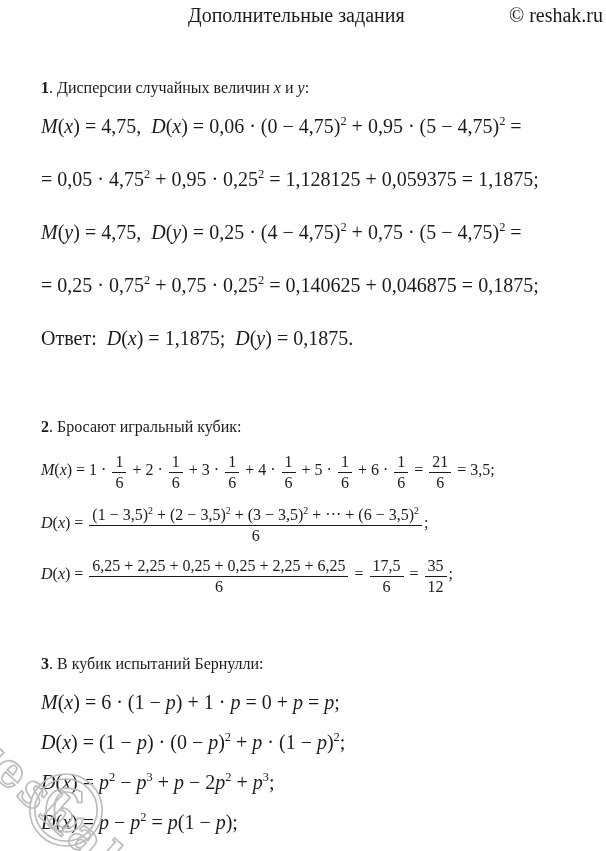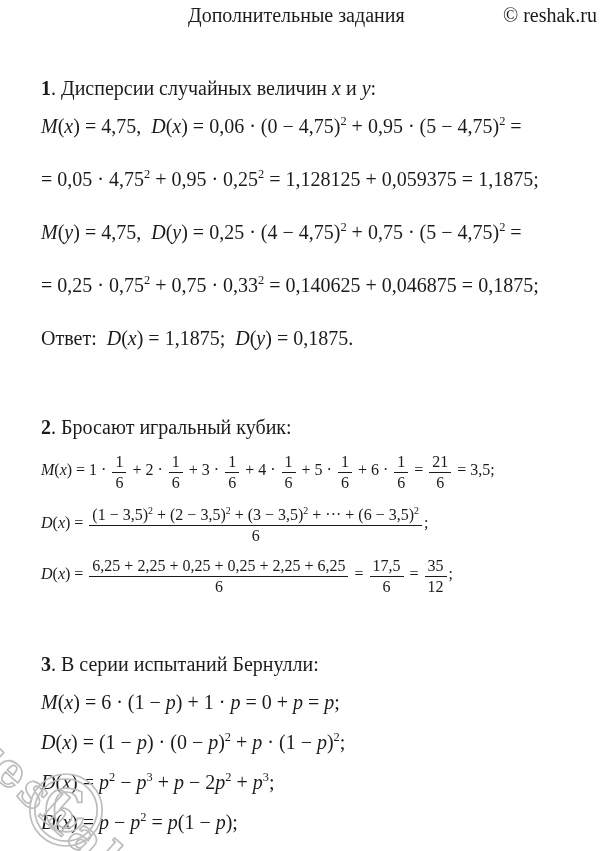--- a/index.html
+++ b/index.html
@@ -15,24 +15,24 @@
     margin:0 auto;
     background:var(--background);
     color:var(--text);
     font-family:"Liberation Serif","DejaVu Serif",serif;
     overflow:hidden;
     padding-left:37px;
   }
   
   .header{position:relative;height:28px;font-size:20px;}
   .header-title{position:absolute;left:151px;top:4px;white-space:pre;}
-  .header-copyright{position:absolute;right:9px;top:4px;white-space:pre;}
+  .header-copyright{position:absolute;right:3px;top:4px;white-space:pre;}
   
   .content{padding-left:4px;padding-right:2px;}
-  .stitle{font-size:20px;line-height:26px;white-space:pre;}
+  .stitle{font-size:16px;line-height:26px;white-space:pre;}
   .fline{font-size:20px;line-height:37px;white-space:pre;}
   .frline{font-size:16px;line-height:1.2;white-space:pre;}
   .bd{font-weight:700;}
   .it{font-style:italic;}
   .sup{font-size:0.62em;vertical-align:0.62em;line-height:0;}
   .frac{
     display:inline-block;vertical-align:-0.78em;
     text-align:center;line-height:1.12;margin:0 2px;
   }
   .frac .num{display:block;padding:0 3px 1px;border-bottom:1.6px solid currentColor;}
@@ -74,33 +74,33 @@
     <span class="header-copyright">© reshak.ru</span>
   </div>
 
   <div class="content">
 
     <section>
       <div class="stitle s1-title"><span class="bd">1</span><span>. Дисперсии случайных величин </span><span class="it">x</span><span> и </span><span class="it">y</span><span>:</span></div>
       <div class="fline s1-l s1-first"><span class="it">M</span><span>(</span><span class="it">x</span><span>) = 4,75,  </span><span class="it">D</span><span>(</span><span class="it">x</span><span>) = 0,06 · (0 − 4,75)</span><span class="sup">2</span><span> + 0,95 · (5 − 4,75)</span><span class="sup">2</span><span> =</span></div>
       <div class="fline s1-l"><span>= 0,05 · 4,75</span><span class="sup">2</span><span> + 0,95 · 0,25</span><span class="sup">2</span><span> = 1,128125 + 0,059375 = 1,1875;</span></div>
       <div class="fline s1-l"><span class="it">M</span><span>(</span><span class="it">y</span><span>) = 4,75,  </span><span class="it">D</span><span>(</span><span class="it">y</span><span>) = 0,25 · (4 − 4,75)</span><span class="sup">2</span><span> + 0,75 · (5 − 4,75)</span><span class="sup">2</span><span> =</span></div>
-      <div class="fline s1-l"><span>= 0,25 · 0,75</span><span class="sup">2</span><span> + 0,75 · 0,33</span><span class="sup">2</span><span> = 0,140625 + 0,046875 = 0,1875;</span></div>
+      <div class="fline s1-l"><span>= 0,25 · 0,75</span><span class="sup">2</span><span> + 0,75 · 0,25</span><span class="sup">2</span><span> = 0,140625 + 0,046875 = 0,1875;</span></div>
       <div class="fline s1-l"><span>Ответ:  </span><span class="it">D</span><span>(</span><span class="it">x</span><span>) = 1,1875;  </span><span class="it">D</span><span>(</span><span class="it">y</span><span>) = 0,1875.</span></div>
     </section>
 
     <section>
       <div class="stitle s2-title"><span class="bd">2</span><span>. Бросают игральный кубик:</span></div>
       <div class="frline s2-l1"><span class="it">M</span><span>(</span><span class="it">x</span><span>) = 1 · </span><span class="frac"><span class="num"><span>1</span></span><span class="den"><span>6</span></span></span><span> + 2 · </span><span class="frac"><span class="num"><span>1</span></span><span class="den"><span>6</span></span></span><span> + 3 · </span><span class="frac"><span class="num"><span>1</span></span><span class="den"><span>6</span></span></span><span> + 4 · </span><span class="frac"><span class="num"><span>1</span></span><span class="den"><span>6</span></span></span><span> + 5 · </span><span class="frac"><span class="num"><span>1</span></span><span class="den"><span>6</span></span></span><span> + 6 · </span><span class="frac"><span class="num"><span>1</span></span><span class="den"><span>6</span></span></span><span> = </span><span class="frac"><span class="num"><span>21</span></span><span class="den"><span>6</span></span></span><span> = 3,5;</span></div>
       <div class="frline s2-l2"><span class="it">D</span><span>(</span><span class="it">x</span><span>) = </span><span class="frac"><span class="num"><span>(1 − 3,5)</span><span class="sup">2</span><span> + (2 − 3,5)</span><span class="sup">2</span><span> + (3 − 3,5)</span><span class="sup">2</span><span> + ··· + (6 − 3,5)</span><span class="sup">2</span></span><span class="den"><span>6</span></span></span><span>;</span></div>
       <div class="frline s2-l3"><span class="it">D</span><span>(</span><span class="it">x</span><span>) = </span><span class="frac"><span class="num"><span>6,25 + 2,25 + 0,25 + 0,25 + 2,25 + 6,25</span></span><span class="den"><span>6</span></span></span><span> = </span><span class="frac"><span class="num"><span>17,5</span></span><span class="den"><span>6</span></span></span><span> = </span><span class="frac"><span class="num"><span>35</span></span><span class="den"><span>12</span></span></span><span>;</span></div>
     </section>
 
     <section>
-      <div class="stitle s3-title"><span class="bd">3</span><span>. В серии испытаний Бернулли:</span></div>
+      <div class="stitle s3-title"><span class="bd">3</span><span>. В кубик испытаний Бернулли:</span></div>
       <div class="fline s3-l"><span class="it">M</span><span>(</span><span class="it">x</span><span>) = 6 · (1 − </span><span class="it">p</span><span>) + 1 · </span><span class="it">p</span><span> = 0 + </span><span class="it">p</span><span> = </span><span class="it">p</span><span>;</span></div>
       <div class="fline s3-l"><span class="it">D</span><span>(</span><span class="it">x</span><span>) = (1 − </span><span class="it">p</span><span>) · (0 − </span><span class="it">p</span><span>)</span><span class="sup">2</span><span> + </span><span class="it">p</span><span> · (1 − </span><span class="it">p</span><span>)</span><span class="sup">2</span><span>;</span></div>
       <div class="fline s3-l"><span class="it">D</span><span>(</span><span class="it">x</span><span>) = </span><span class="it">p</span><span class="sup">2</span><span> − </span><span class="it">p</span><span class="sup">3</span><span> + </span><span class="it">p</span><span> − 2</span><span class="it">p</span><span class="sup">2</span><span> + </span><span class="it">p</span><span class="sup">3</span><span>;</span></div>
       <div class="fline s3-l"><span class="it">D</span><span>(</span><span class="it">x</span><span>) = </span><span class="it">p</span><span> − </span><span class="it">p</span><span class="sup">2</span><span> = </span><span class="it">p</span><span>(1 − </span><span class="it">p</span><span>);</span></div>
     </section>
 
   </div>
 
   <div class="watermark">
     <span class="wm-text">reshak.ru</span>

